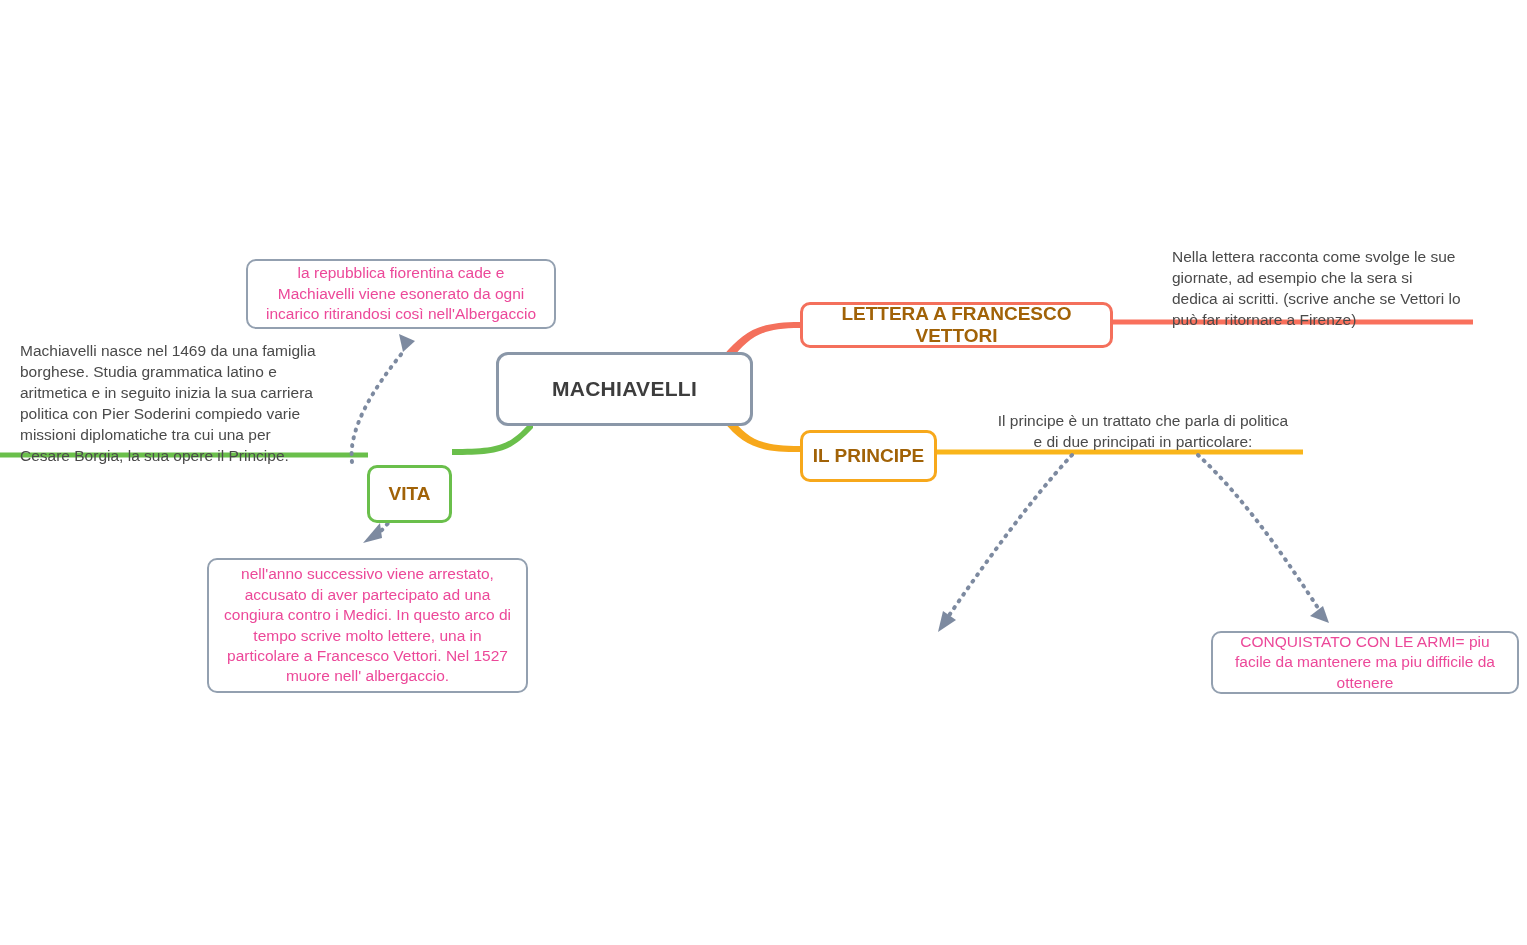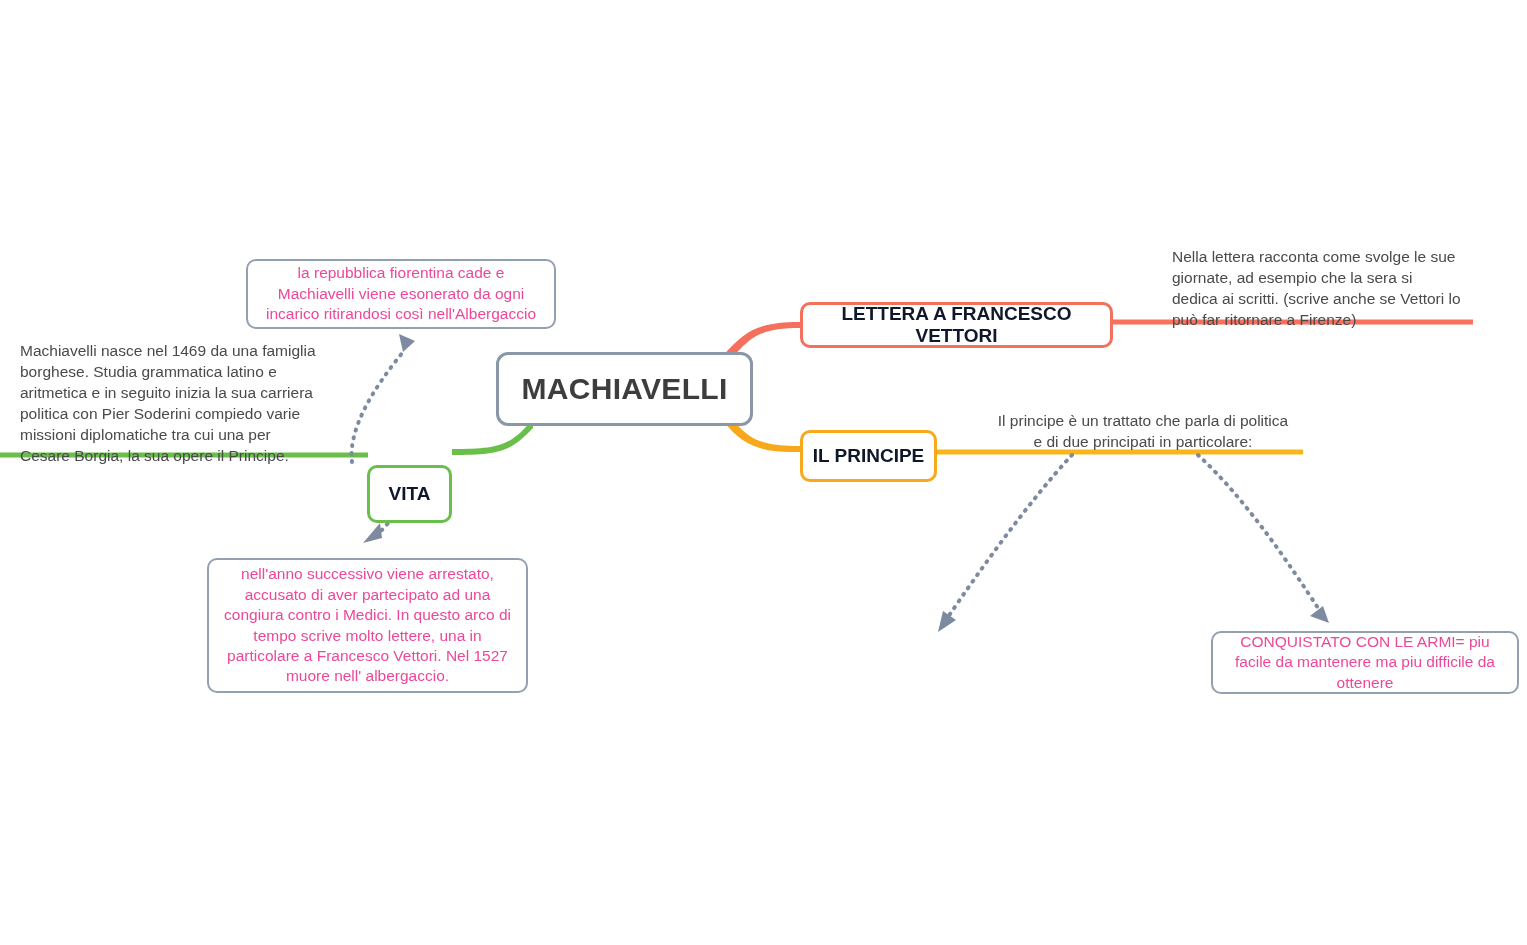--- a/index.html
+++ b/index.html
@@ -33,33 +33,33 @@
     align-items: center;
     justify-content: center;
     text-align: center;
     color: #3a3a3a;
   }
 
   
   .node-root {
     border: 3px solid #8a97a8;
     border-radius: 12px;
-    font-size: 30px;
+    font-size: 21px;
     font-weight: bold;
     letter-spacing: 0.3px;
     color: #3d3d3d;
   }
 
   
   .node-branch {
     border-width: 3px;
     border-style: solid;
     font-size: 19px;
     font-weight: bold;
-    color: #0f172a;
+    color: #a16207;
     border-radius: 10px;
   }
   .branch-green  { border-color: #6abf4b; }
   .branch-red    { border-color: #f4705c; }
   .branch-orange { border-color: #f7a81b; }
 
   
   .node-leaf {
     border: 2px solid #93a0b0;
     border-radius: 10px;

